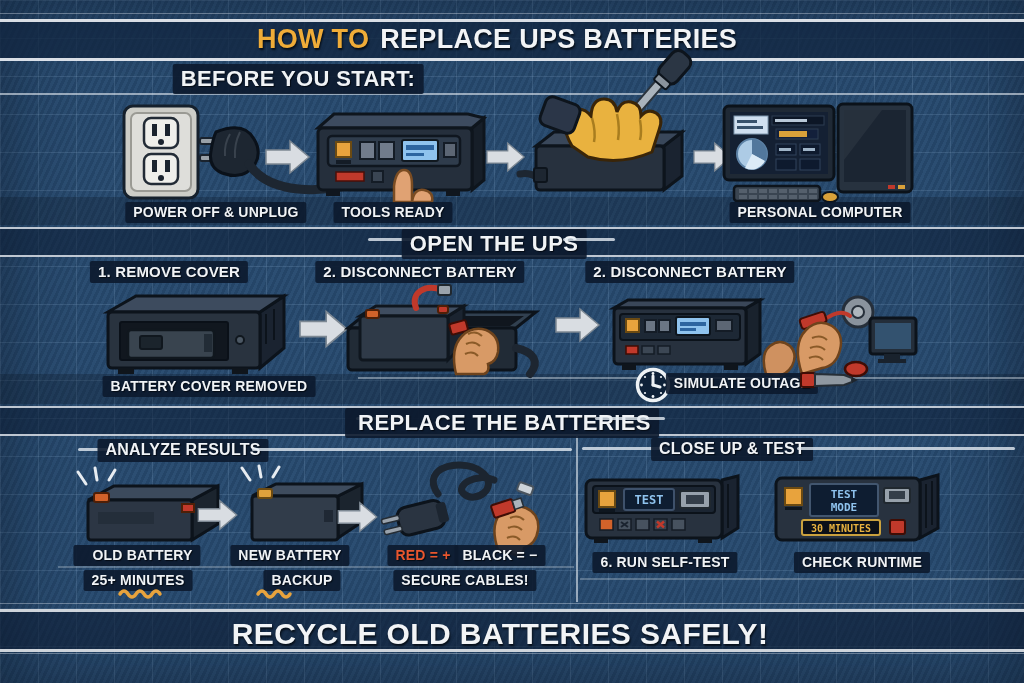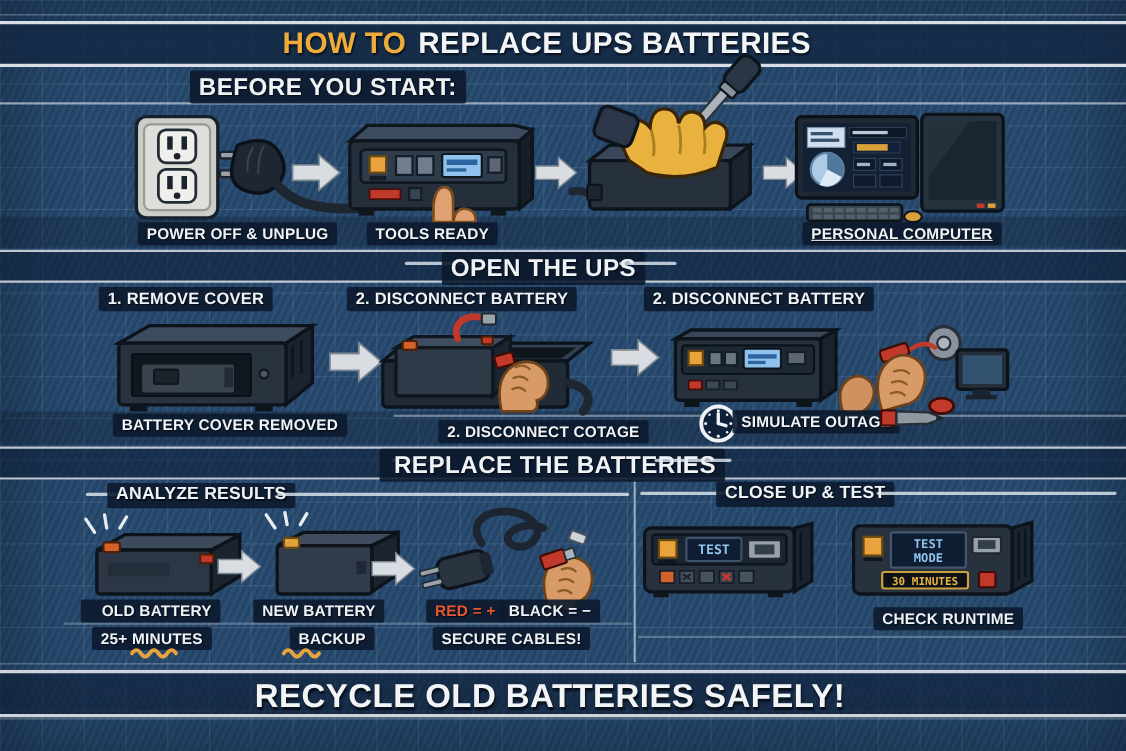--- a/index.html
+++ b/index.html
@@ -188,21 +188,21 @@
         <rect x="59" y="95" width="8" height="4"></rect>
         <rect x="69" y="95" width="8" height="4"></rect>
         <rect x="79" y="95" width="8" height="4"></rect>
         <rect x="89" y="95" width="8" height="4"></rect>
     </g>
     <ellipse cx="110" cy="97" rx="8" ry="5" fill="#d9a13a" stroke="#0d141c" stroke-width="2"></ellipse>
   </svg>
 
   <div class="lbl" style="left:216px;top:202px;">POWER OFF &amp; UNPLUG</div>
   <div class="lbl" style="left:393px;top:202px;">TOOLS READY</div>
-  <div class="lbl" style="left:820px;top:202px;text-decoration:underline;">PERSONAL COMPUTER</div>
+  <div class="lbl" style="left:820px;top:202px;">PERSONAL COMPUTER</div>
 
   <div class="hline" style="left:368px;top:238px;width:56px;"></div>
   <div class="lbl hdg" style="left:494px;top:229px;">OPEN THE UPS</div>
   <div class="hline" style="left:563px;top:238px;width:52px;"></div>
 
   <div class="lbl step" style="left:169px;top:261px;">1. REMOVE COVER</div>
   <div class="lbl step" style="left:420px;top:261px;">2. DISCONNECT BATTERY</div>
   <div class="lbl step" style="left:690px;top:261px;">2. DISCONNECT BATTERY</div>
 
   <svg style="left:88px;top:282px;" width="210" height="96" viewBox="0 0 210 96">
@@ -274,21 +274,20 @@
       <rect x="272" y="77" width="28" height="4" fill="#19222d"></rect>
     <path d="M218,38 q16,-12 26,-4" fill="none" stroke="#c0392b" stroke-width="4" stroke-linecap="round"></path>
     <rect x="194" y="33" width="26" height="11" rx="3" fill="#c0392b" stroke="#3f0d05" stroke-width="2" transform="rotate(-18 207 38)"></rect>
     <path d="M160,92 q-6,-20 4,-28 q10,-8 20,0 q8,8 2,20 q-6,10 -16,10 z" fill="#cf9160" stroke="#6e431c" stroke-width="2.5"></path>
     <path d="M196,92 q-10,-30 4,-44 q12,-12 26,-4 q12,8 8,24 q-4,16 -18,18 z" fill="#d89a66" stroke="#6e431c" stroke-width="2.5"></path>
     <path d="M206,56 q9,-4 15,2 M204,66 q9,-4 15,2 M203,76 q9,-4 14,2" fill="none" stroke="#8a5a28" stroke-width="2"></path>
     <ellipse cx="250" cy="87" rx="11" ry="7" fill="#c0392b" stroke="#3f0d05" stroke-width="2.5"></ellipse>
   </svg>
 
   <div class="lbl" style="left:209px;top:376px;">BATTERY COVER REMOVED</div>
-  <div class="lbl" style="left:494px;top:382px;">2. DISCONNECT COTAGE</div>
 
   <svg style="left:634px;top:366px;" width="38" height="38" viewBox="0 0 38 38">
     <circle cx="19" cy="19" r="15.5" fill="#0e2138" stroke="#eef2f5" stroke-width="3.5"></circle>
     <g fill="#eef2f5">
       <circle cx="19" cy="7.5" r="1.4"></circle>
         <circle cx="30.5" cy="19" r="1.4"></circle>
         <circle cx="19" cy="30.5" r="1.4"></circle>
         <circle cx="7.5" cy="19" r="1.4"></circle>
       <circle cx="27" cy="11" r="1.1"></circle>
         <circle cx="27" cy="27" r="1.1"></circle>
@@ -400,20 +399,21 @@
     <rect x="119" y="29" width="16" height="8" fill="#343e49"></rect>
     <rect x="32" y="58" width="78" height="15" rx="2" fill="#0c1018" stroke="#caa13e" stroke-width="2"></rect>
     <text x="71" y="69.5" text-anchor="middle" font-size="10" fill="#e8b23f">30 MINUTES</text>
     <rect x="120" y="58" width="15" height="14" rx="2" fill="#c0392b" stroke="#3f0d05" stroke-width="2"></rect>
   </svg>
 
   <div class="lbl" style="left:137px;top:545px;padding-left:19px;">OLD BATTERY</div>
   <div class="lbl" style="left:290px;top:545px;">NEW BATTERY</div>
   <div class="lbl red-txt" style="left:423px;top:545px;">RED = +</div>
   <div class="lbl" style="left:500px;top:545px;">BLACK = −</div>
+  <div class="lbl" style="left:665px;top:552px;">6. RUN SELF-TEST</div>
   <div class="lbl" style="left:862px;top:552px;">CHECK RUNTIME</div>
 
   <div class="lbl" style="left:138px;top:570px;">25+ MINUTES</div>
   <svg style="left:118px;top:588px;" width="46" height="10" viewBox="0 0 46 10">
     <path d="M2,6 Q6,0 10,6 T18,6 T26,6 T34,6 T42,6" fill="none" stroke="#e8a33d" stroke-width="3.5" stroke-linecap="round"></path>
   </svg>
   <div class="lbl" style="left:292px;top:570px;margin-left:10px;">BACKUP</div>
   <svg style="left:256px;top:588px;" width="40" height="10" viewBox="0 0 40 10">
     <path d="M2,6 Q6,0 10,6 T18,6 T26,6 T34,6" fill="none" stroke="#e8a33d" stroke-width="3.5" stroke-linecap="round"></path>
   </svg>

